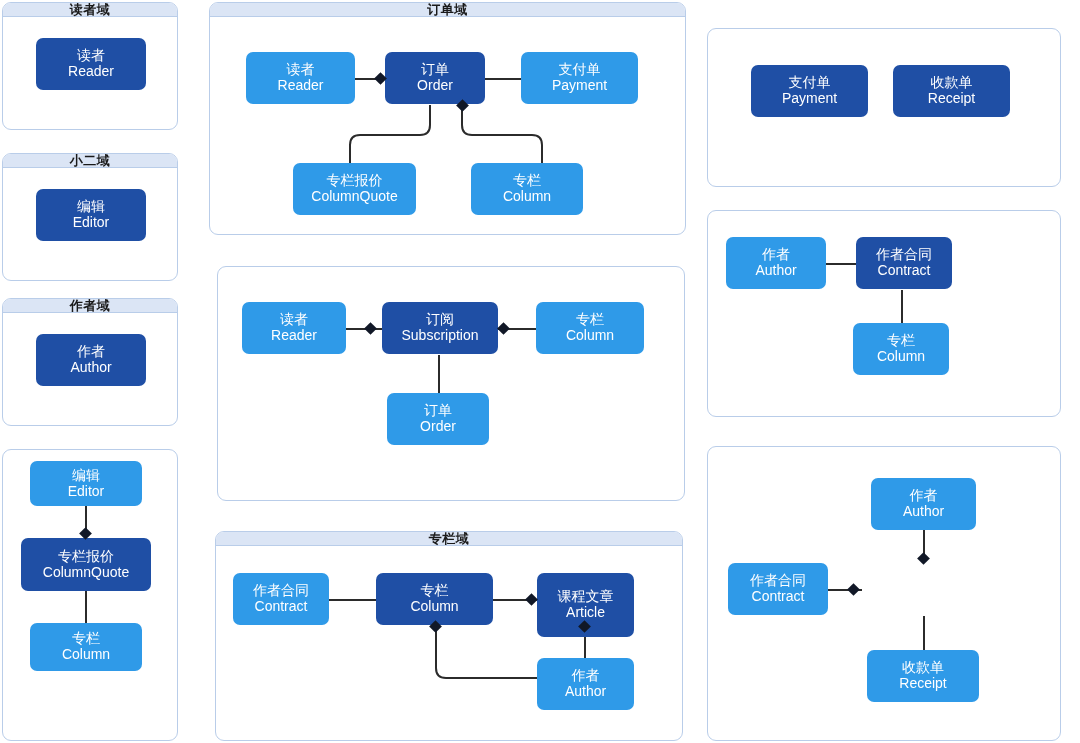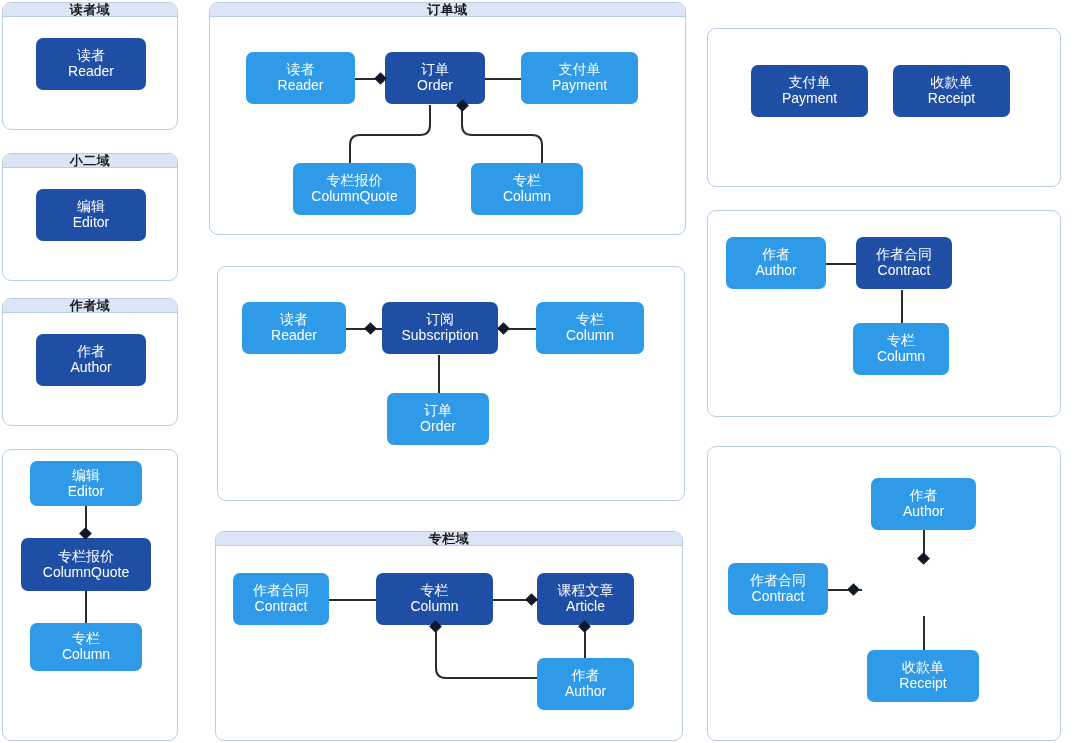--- a/index.html
+++ b/index.html
@@ -229,21 +229,21 @@
       <div class="diamond" style="left:215px; top:76px;"></div>
 
       <div class="node light" style="left:17px; top:27px; width:96px; height:52px;">
         <span class="cn">作者合同</span>
         <span class="en">Contract</span>
       </div>
       <div class="node dark" style="left:160px; top:27px; width:117px; height:52px;">
         <span class="cn">专栏</span>
         <span class="en">Column</span>
       </div>
-      <div class="node dark" style="left:321px; top:27px; width:97px; height:52px;">
+      <div class="node dark" style="left:321px; top:27px; width:97px; height:64px;">
         <span class="cn">课程文章</span>
         <span class="en">Article</span>
       </div>
       <div class="node light" style="left:321px; top:112px; width:97px; height:52px;">
         <span class="cn">作者</span>
         <span class="en">Author</span>
       </div>
     </div>
   </div>
 

